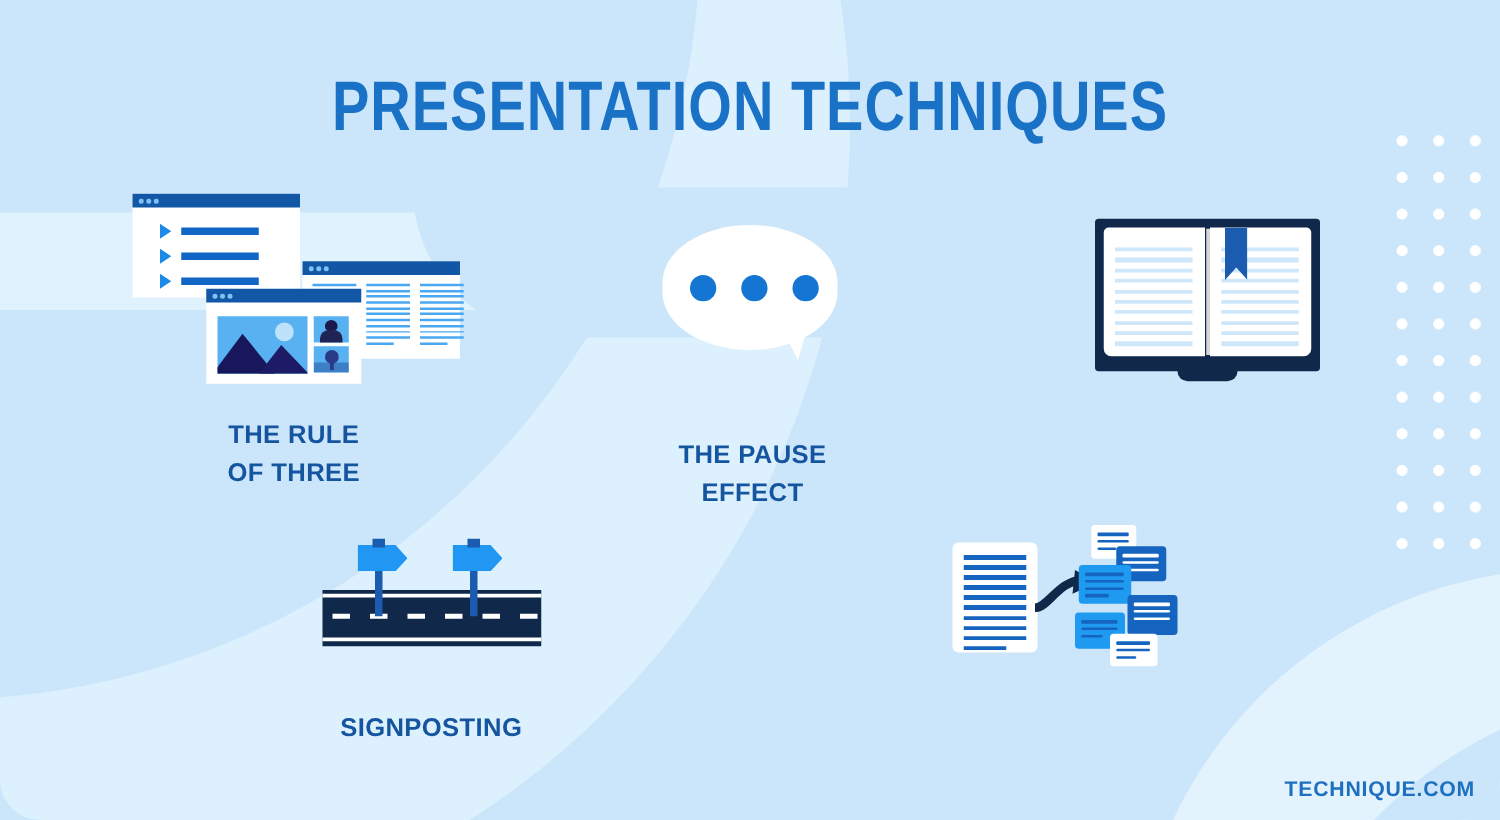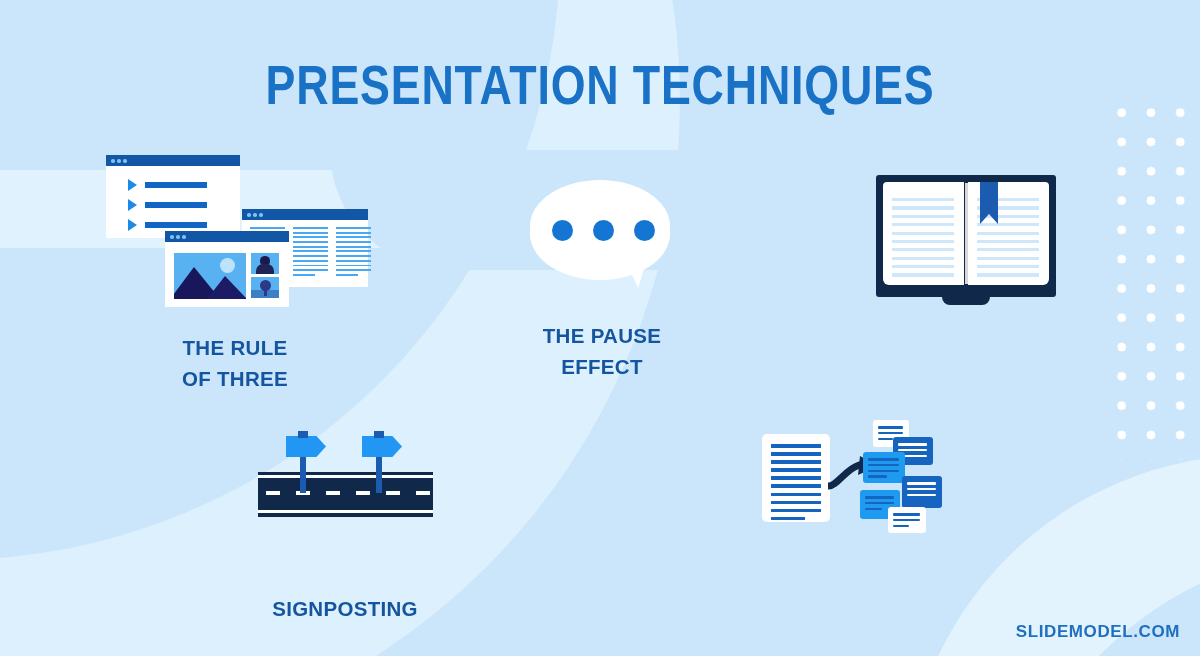--- a/index.html
+++ b/index.html
@@ -4,20 +4,21 @@
 <style>
   html,body{margin:0;padding:0;}
   body{
     width:1200px;height:656px;overflow:hidden;
     background:#cbe6fa;
     font-family:"Liberation Sans", sans-serif;
   }
   #slide{
     position:relative;width:1200px;height:656px;overflow:hidden;
     background:#cbe6fa;
+    border-radius:32px;
   }
 
   
   .bg-layer{position:absolute;pointer-events:none;}
 
   
   .arc-tl{
     left:-640px;top:-560px;width:1320px;height:1320px;
     border-radius:50%;
     background:#dcf0fd;
@@ -332,21 +333,21 @@
   <div class="icon-bubble">
     <div class="bubble-tail"></div>
     <div class="bubble"></div>
     <div class="dots">
       <b></b>
       <b></b>
       <b></b>
     </div>
   </div>
 
-  <div class="label" style="left:472px;top:320px;width:260px;">THE PAUSE
+  <div class="label" style="left:472px;top:348px;width:260px;">THE PAUSE
 EFFECT</div>
 
   <div class="icon-book">
     <div class="book-cover"></div>
     <div class="book-foot"></div>
     <div class="page page-l">
       <div class="page-lines">
         <span></span>
           <span></span>
           <span></span>
@@ -391,21 +392,21 @@
         <span></span>
     </div>
     <div class="pole pole1"></div>
     <div class="pole pole2"></div>
     <div class="sign sign1"></div>
     <div class="sign sign2"></div>
     <div class="sign-cap sign-cap1"></div>
     <div class="sign-cap sign-cap2"></div>
   </div>
 
-  <div class="label" style="left:215px;top:567px;width:260px;margin-top:26px;">SIGNPOSTING</div>
+  <div class="label" style="left:215px;top:567px;width:260px;">SIGNPOSTING</div>
 
   <div class="icon-chunk">
     <div class="doc">
       <div class="doc-lines">
         <span></span>
           <span></span>
           <span></span>
           <span></span>
           <span></span>
         <span></span>
@@ -460,15 +461,15 @@
     <div class="chunkcard cc-w cc6">
       <div class="cc-body">
         <span></span>
           <span></span>
           <span class="short"></span>
       </div>
     </div>
   </div>
 
 
-  <div class="watermark">SLIDEMODEL.COM</div>
+  <div class="watermark">TECHNIQUE.COM</div>
 
 </div>
 
 </body></html>

